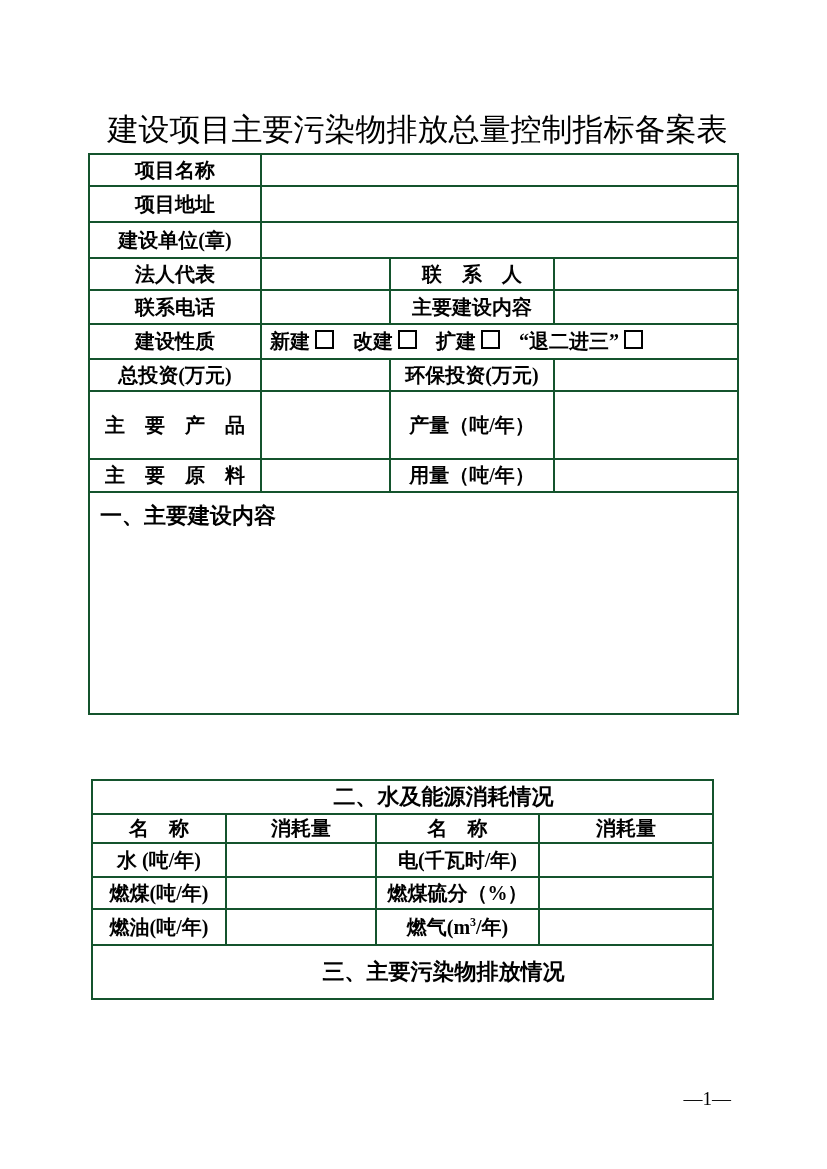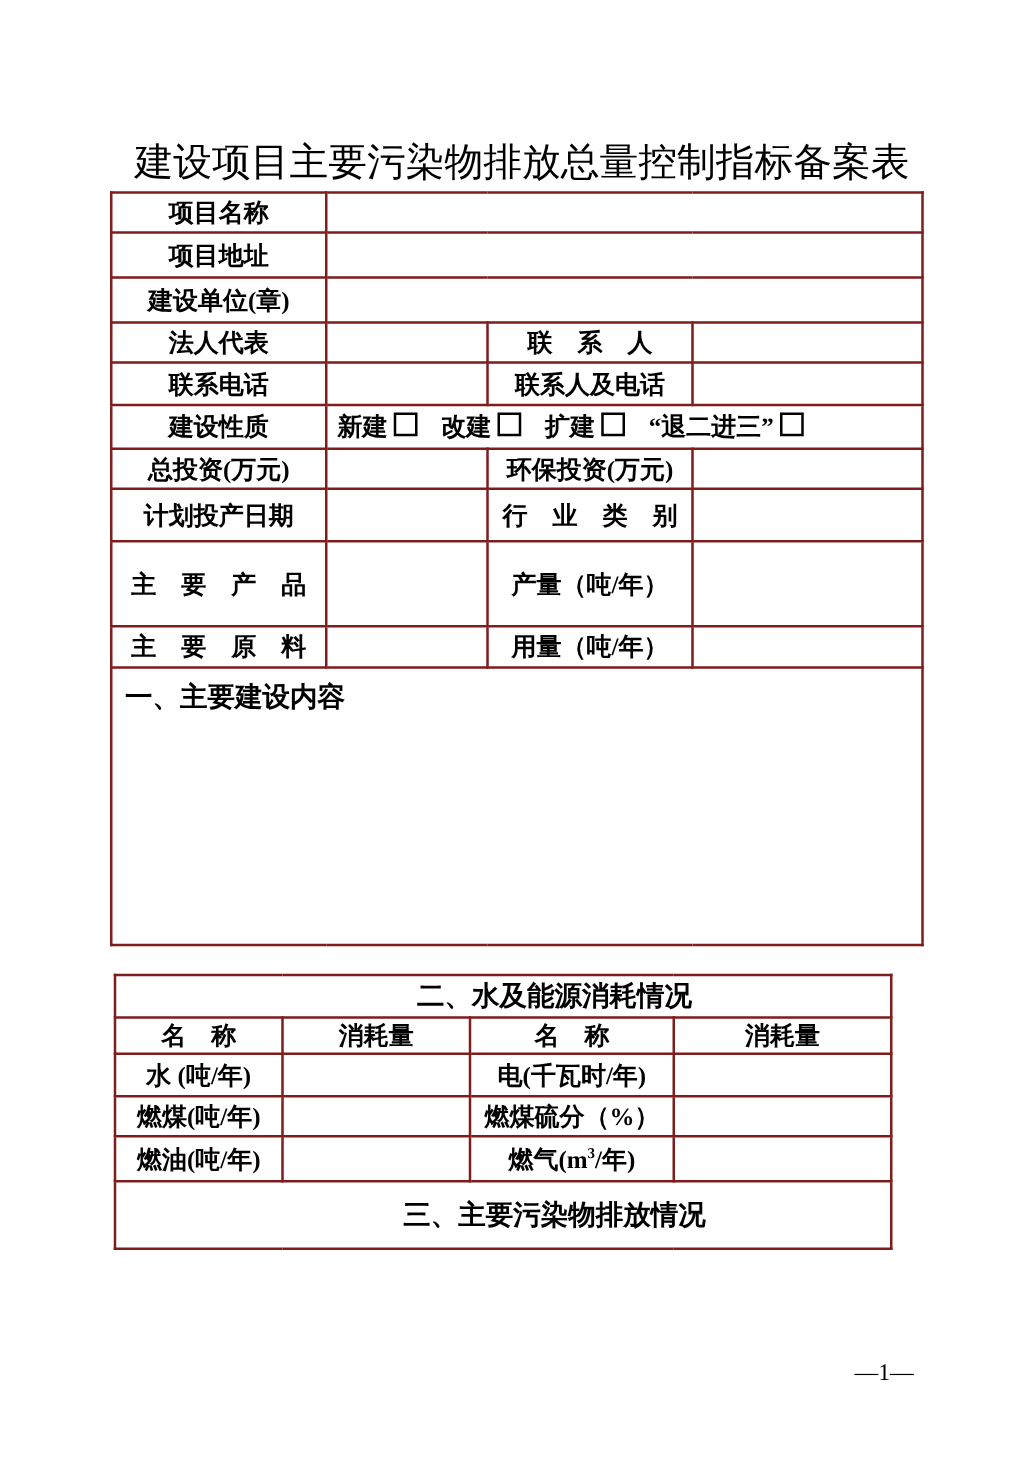--- a/index.html
+++ b/index.html
@@ -7,21 +7,21 @@
     width:827px;height:1169px;position:relative;background:#ffffff;
     font-family:"Liberation Serif","DejaVu Serif",serif;color:#000;
     overflow:hidden;
   }
   .doc-title{
     position:absolute;left:4px;top:108px;width:827px;height:44px;
     text-align:center;font-family:"Liberation Sans","DejaVu Sans",sans-serif;
     font-weight:normal;font-size:31px;line-height:44px;letter-spacing:0px;
   }
   table{border-collapse:collapse;table-layout:fixed;position:absolute;background:#fff;}
-  td{border:2px solid #7f1d1d;padding:0;vertical-align:middle;overflow:hidden;}
+  td{border:2px solid #14532d;padding:0;vertical-align:middle;overflow:hidden;}
   #t1{left:88px;top:153px;width:649px;}
   #t2{left:91px;top:779px;width:621px;}
   .lbl{
     text-align:center;font-weight:bold;font-size:20px;
     font-family:"Liberation Serif","DejaVu Serif",serif;
   }
   .val{background:#fff;}
   .opts{
     text-align:left;padding-left:8px;font-weight:bold;font-size:20px;white-space:nowrap;border-radius:11px;
   }
@@ -74,42 +74,36 @@
   </tr>
   <tr style="height:32px">
     <td class="lbl">法人代表</td>
     <td class="val"></td>
     <td class="lbl">联　系　人</td>
     <td class="val"></td>
   </tr>
   <tr style="height:34px">
     <td class="lbl">联系电话</td>
     <td class="val"></td>
-    <td class="lbl">联系人及电话</td>
+    <td class="lbl">主要建设内容</td>
     <td class="val"></td>
   </tr>
   <tr style="height:35px">
     <td class="lbl">建设性质</td>
     <td class="opts" colspan="3">
       <span class="opt"><span>新建</span><span class="cbx"></span></span>
       <span class="opt"><span>改建</span><span class="cbx"></span></span>
       <span class="opt"><span>扩建</span><span class="cbx"></span></span>
       <span class="opt"><span>“退二进三”</span><span class="cbx"></span></span>
     </td>
   </tr>
   <tr style="height:32px">
     <td class="lbl">总投资(万元)</td>
     <td class="val"></td>
     <td class="lbl">环保投资(万元)</td>
-    <td class="val"></td>
-  </tr>
-  <tr style="height:42px">
-    <td class="lbl">计划投产日期</td>
-    <td class="val"></td>
-    <td class="lbl">行　业　类　别</td>
     <td class="val"></td>
   </tr>
   <tr style="height:68px">
     <td class="lbl">主　要　产　品</td>
     <td class="val"></td>
     <td class="lbl">产量（吨/年）</td>
     <td class="val"></td>
   </tr>
   <tr style="height:33px">
     <td class="lbl">主　要　原　料</td>

